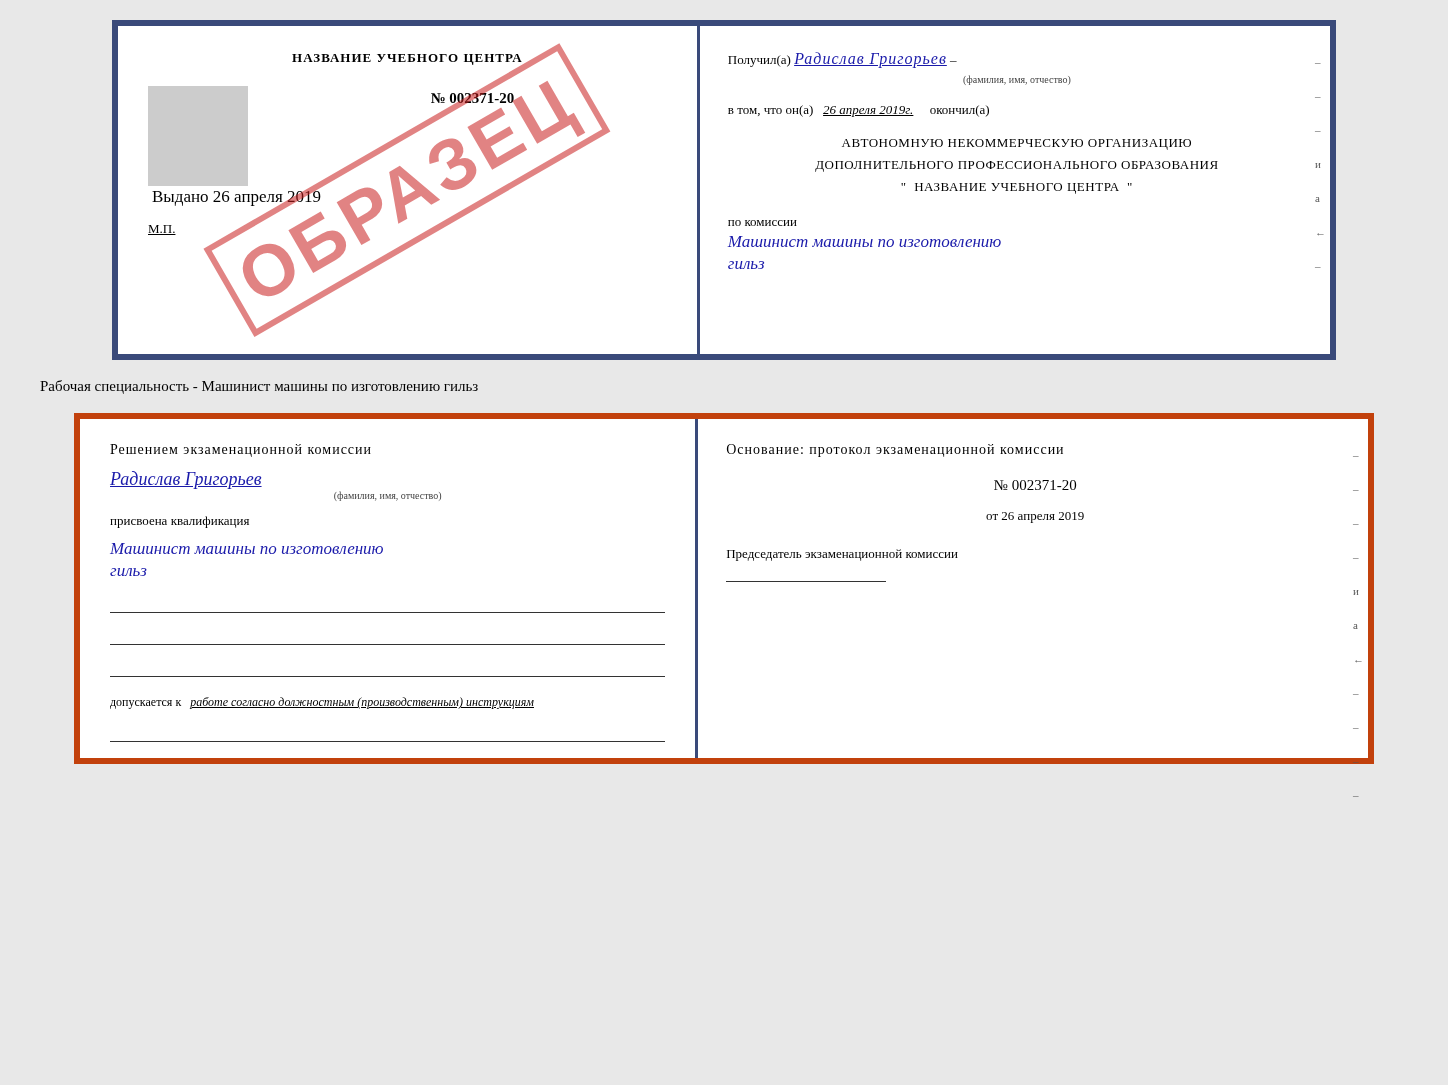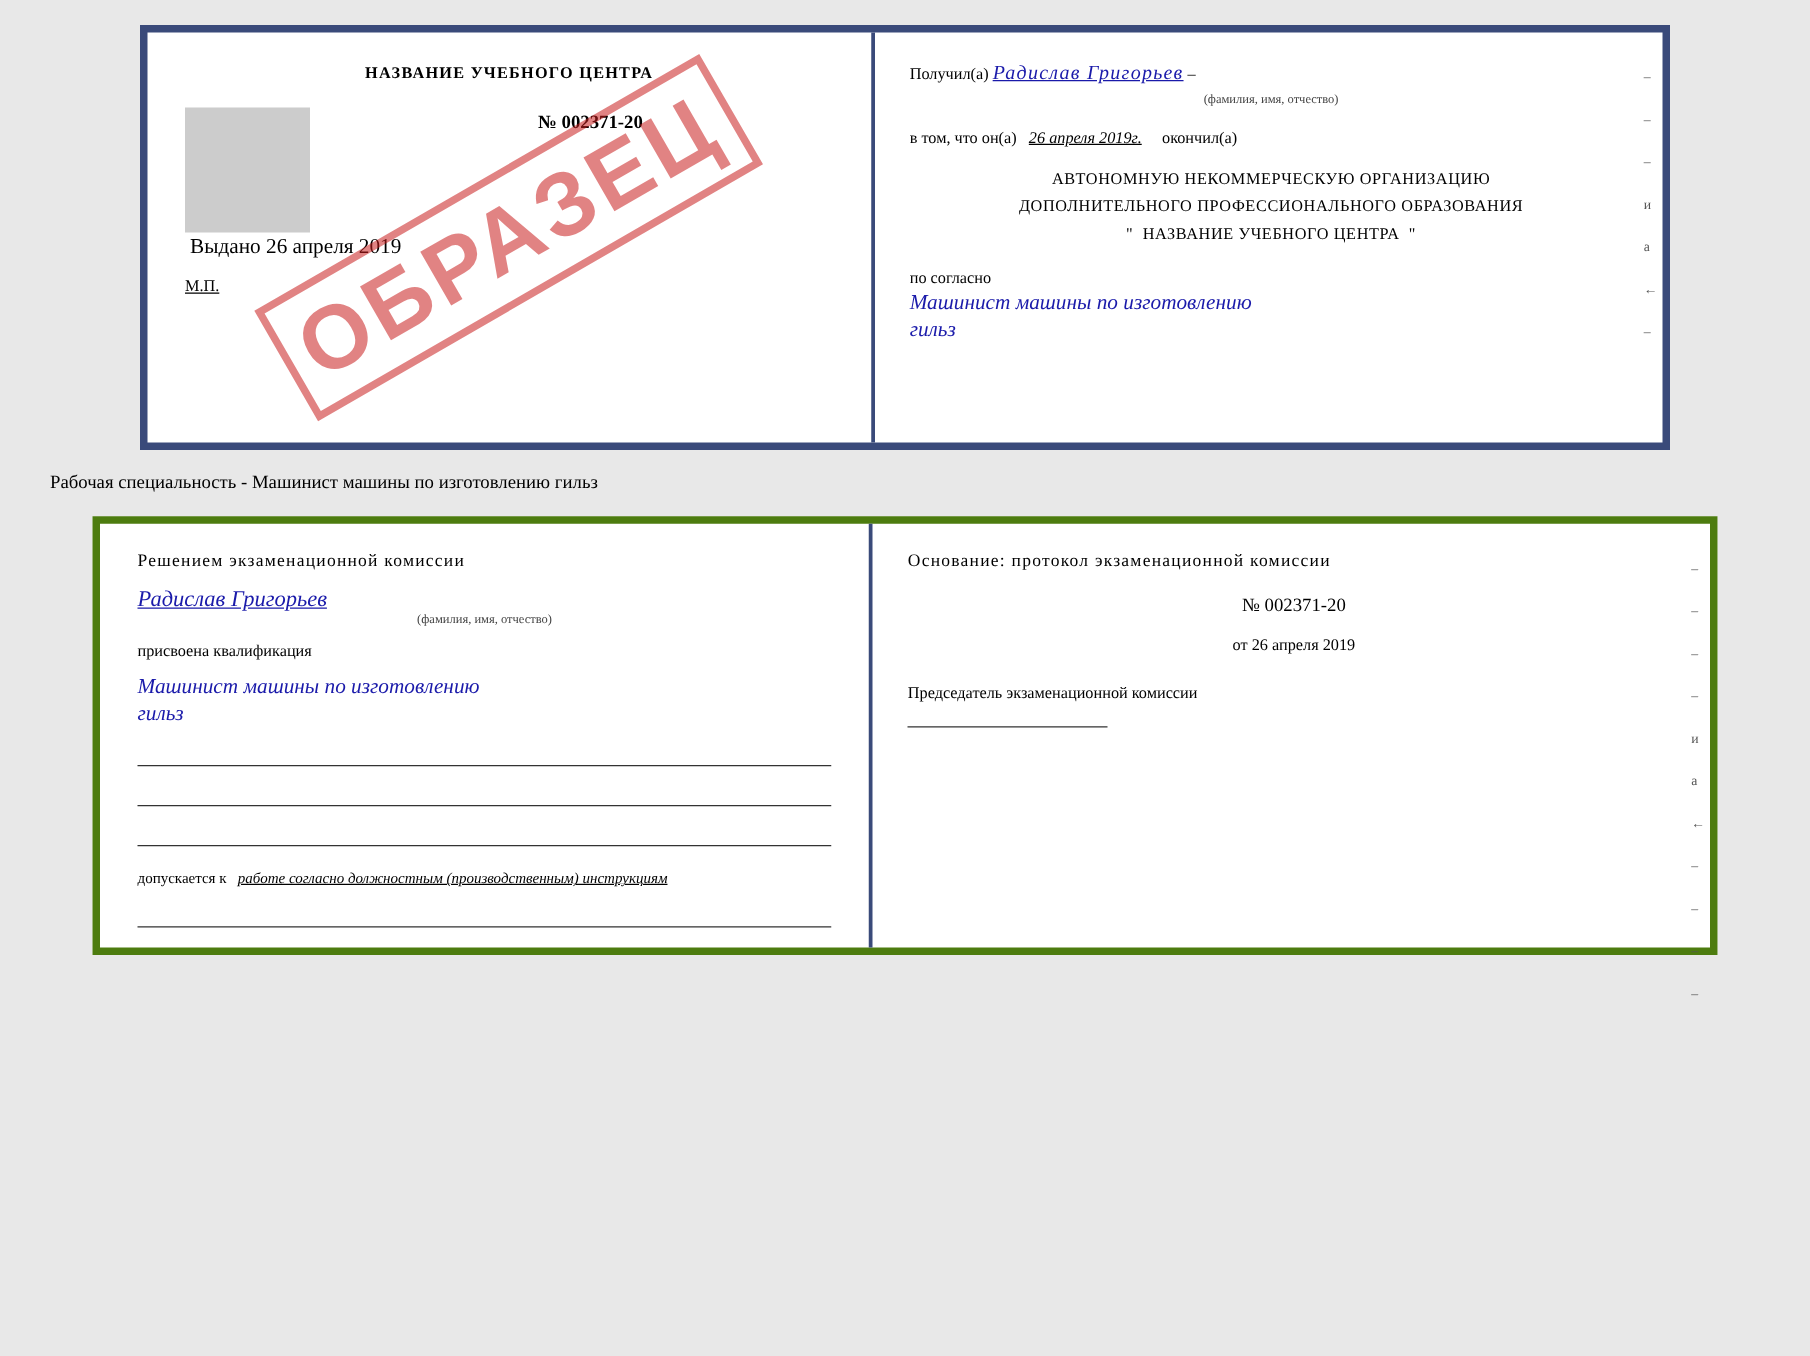--- a/index.html
+++ b/index.html
@@ -175,21 +175,21 @@
       font-size: 15px;
       color: #000000;
       align-self: flex-start;
       margin-left: 20px;
     }
 
     
     .document-bottom {
       display: flex;
       width: 1300px;
-      border: 6px solid #4d7c0f;
+      border: 6px solid #c2410c;
       background: #fff;
       min-height: 340px;
       position: relative;
     }
 
     .doc-bottom-left {
       width: 48%;
       border-right: 3px solid #3a4a7a;
       padding: 20px 30px 16px 30px;
       display: flex;
@@ -350,21 +350,21 @@
 
     <div class="org-block">
       <span>АВТОНОМНУЮ НЕКОММЕРЧЕСКУЮ ОРГАНИЗАЦИЮ</span><br>
       <span>ДОПОЛНИТЕЛЬНОГО ПРОФЕССИОНАЛЬНОГО ОБРАЗОВАНИЯ</span><br>
       <span>"</span>&nbsp;
       <span>НАЗВАНИЕ УЧЕБНОГО ЦЕНТРА</span>&nbsp;
       <span>"</span>
     </div>
 
     <div class="profession-block">
-      <span>по согласно</span>
+      <span>по комиссии</span>
       <span class="profession-value">Машинист машины по изготовлению</span>
       <span class="profession-value">гильз</span>
     </div>
 
     <div class="side-marks">
       <span>–</span>
       <span>–</span>
       <span>–</span>
       <span>и</span>
       <span>а</span>

